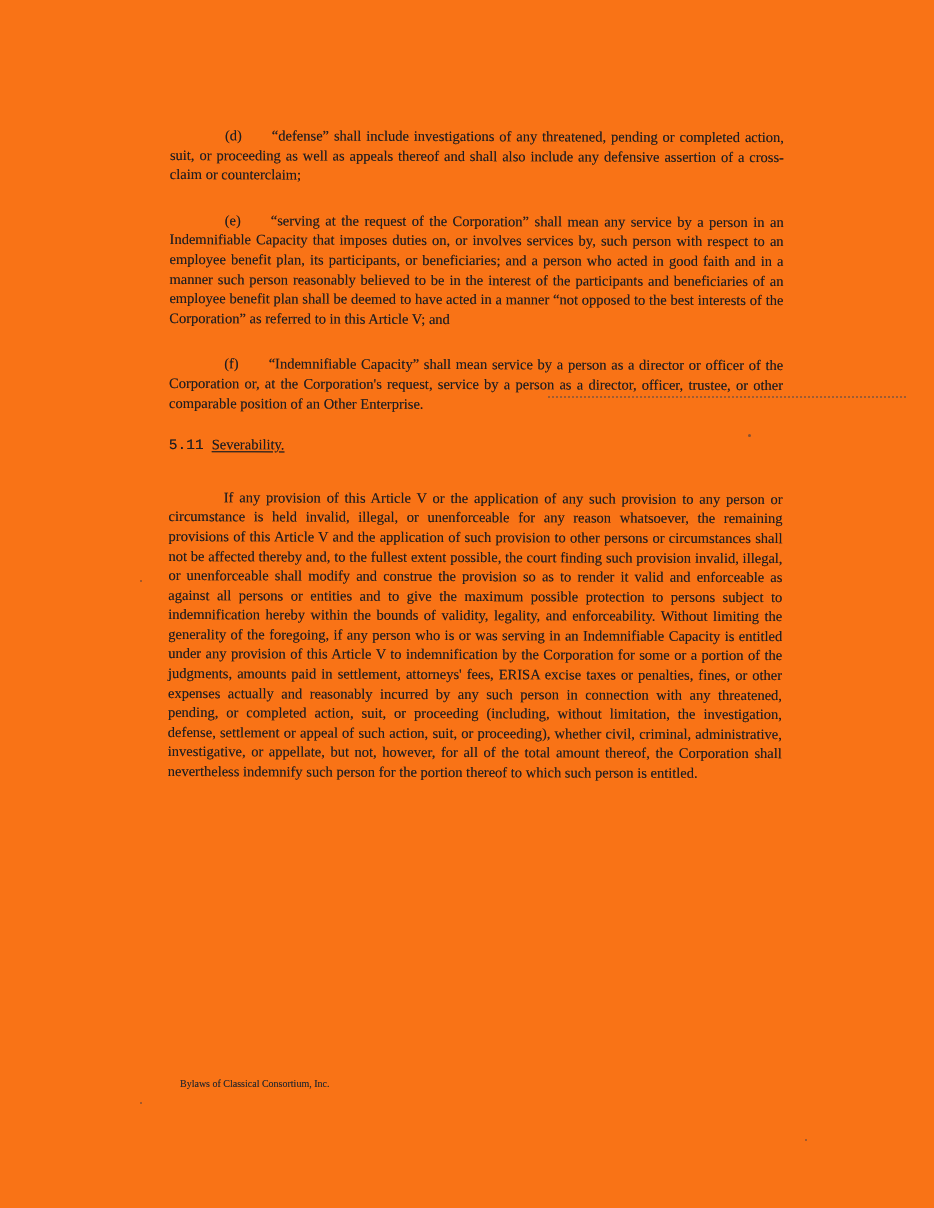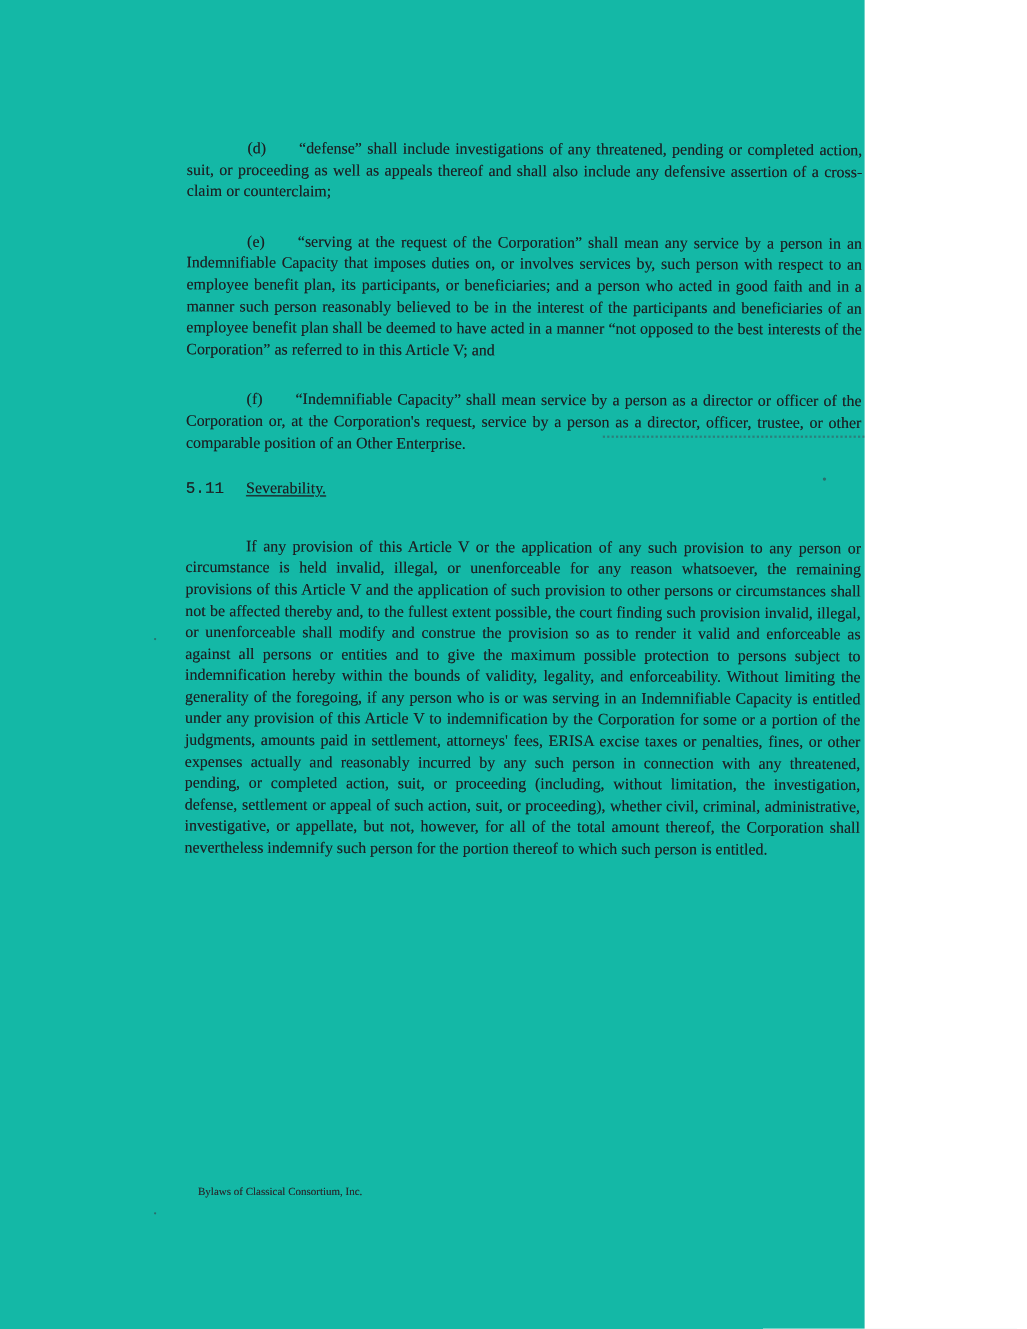--- a/index.html
+++ b/index.html
@@ -3,22 +3,22 @@
 <meta charset="utf-8">
 <style>
   * { margin: 0; padding: 0; box-sizing: border-box; }
   html, body {
     width: 934px; height: 1208px;
     background: #ffffff;
     font-family: "Liberation Serif", serif;
   }
   .page {
     position: relative;
-    width: 786px; height: 1208px;
-    background: #14b8a6;
+    width: 934px; height: 1208px;
+    background: #f97316;
     overflow: hidden;
     color: #1e1e22;
   }
   .content {
     position: absolute;
     left: 170px; top: 126px;
     width: 614px;
     transform: rotate(0.2deg);
     transform-origin: 0 0;
   }
@@ -36,21 +36,21 @@
     margin-right: 30px;
   }
   .section-head {
     font-size: 14.5px;
     line-height: 19.6px;
     margin-top: -4px;
     margin-bottom: 32px;
     text-shadow: 0 0 0.6px rgba(25,25,30,0.55);
   }
   .section-num { margin-right: 8px; font-family: Liberation Mono, monospace; }
-  .section-title { text-decoration: underline; text-underline-offset: 2px; margin-left: 12px; }
+  .section-title { text-decoration: underline; text-underline-offset: 2px; }
   .footer {
     position: absolute;
     left: 180px; top: 1078px;
     font-size: 10px;
     color: #2a2a2e;
     text-shadow: 0 0 0.5px rgba(25,25,30,0.5);
   }
   
   .dotted-artifact {
     position: absolute;

